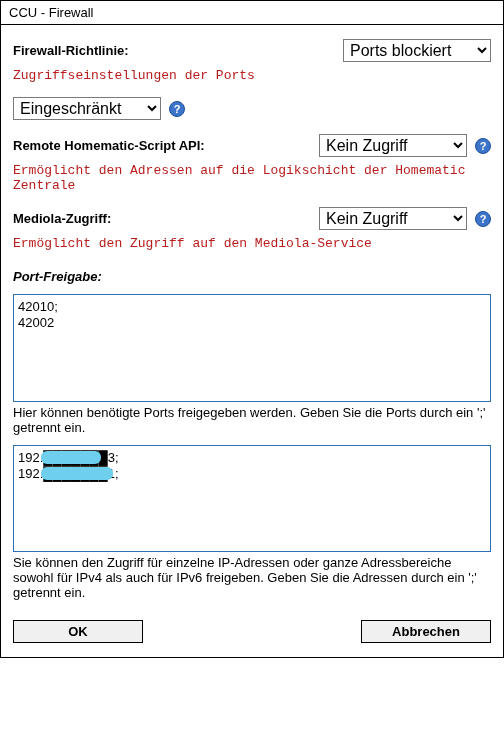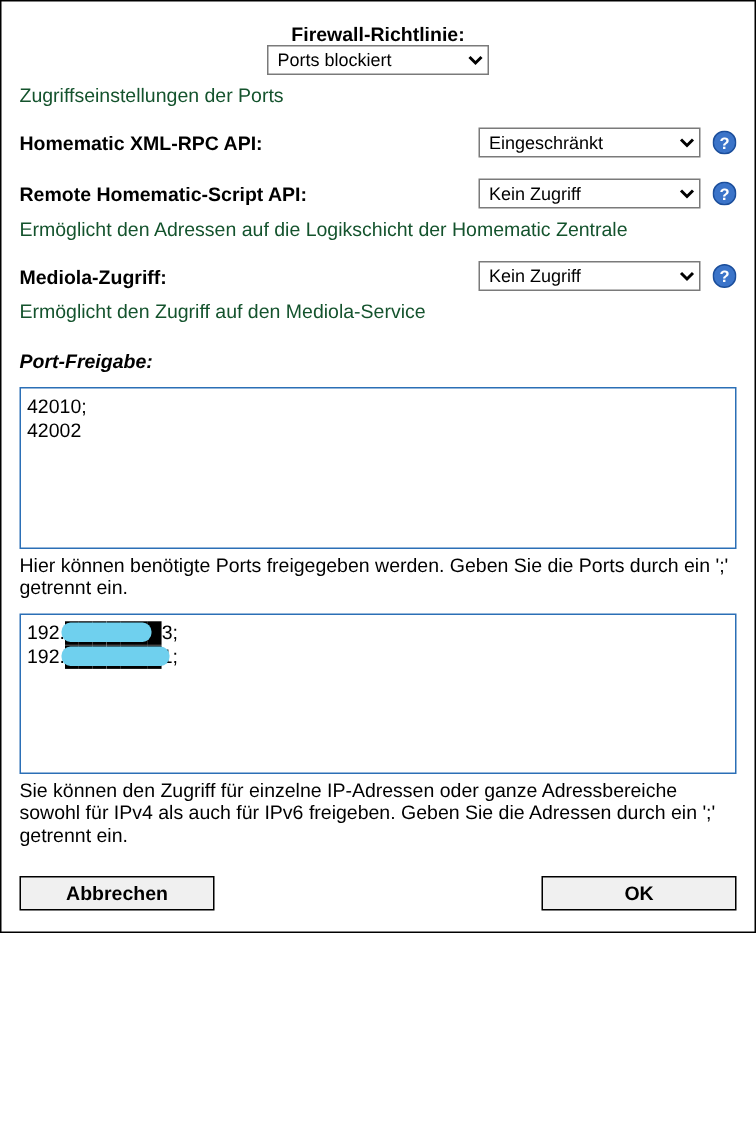--- a/index.html
+++ b/index.html
@@ -27,39 +27,40 @@
     display: flex;
     align-items: center;
     margin-top: 14px;
   }
   .row-label {
     font-weight: bold;
     flex: 1;
   }
   select {
     width: 148px;
-    font-size: 12px;
+    font-size: 16px;
     padding: 1px 2px;
     border: 1px solid #7a7a7a;
     background: #fff;
   }
   .help-icon {
     width: 16px;
     height: 16px;
     margin-left: 8px;
     display: inline-flex;
     align-items: center;
     justify-content: center;
     flex-shrink: 0;
   }
   .help-icon svg { display: block; }
   .desc {
     margin-top: 6px;
     font-size: 13px;
-    color: #14532d;
+    color: #b91c1c;
+    font-family: Liberation Mono, monospace;
   }
   .section-label {
     font-weight: bold;
     margin-top: 18px;
     font-style: italic;
   }
   textarea {
     width: 100%;
     resize: none;
     font-family: Arial, Helvetica, sans-serif;
@@ -96,35 +97,35 @@
     position: absolute;
     background: #6fd0ee;
     border-radius: 6px;
     height: 13px;
   }
 </style>
 </head>
 <body>
 
 <div class="window">
+  <div class="titlebar">CCU - Firewall</div>
 
   <div class="content">
 
     
-    <div class="row" style="margin-top:4px;flex-direction:column;">
+    <div class="row" style="margin-top:4px;">
       <div class="row-label">Firewall-Richtlinie:</div>
       <select>
         <option>Ports blockiert</option>
       </select>
     </div>
     <div class="desc">Zugriffseinstellungen der Ports</div>
 
     
     <div class="row">
-      <div class="row-label">Homematic XML-RPC API:</div>
       <select>
         <option>Eingeschränkt</option>
       </select>
       <span class="help-icon">
         <svg width="16" height="16" viewBox="0 0 16 16">
             <circle cx="8" cy="8" r="7.5" fill="#3b74c9" stroke="#1b4e9b"></circle>
             <text x="8" y="12" text-anchor="middle" font-size="11" font-weight="bold" fill="#fff" font-family="Arial">?</text>
           </svg>
       </span>
     </div>
@@ -169,18 +170,18 @@
     <div class="ip-area">
       <textarea rows="6" style="">192.███████3;
 192.███████1;</textarea>
       <div class="redact" style="top:16px; left:28px; width:60px;"></div>
       <div class="redact" style="top:32px; left:28px; width:72px;"></div>
     </div>
     <div class="hint">Sie können den Zugriff für einzelne IP-Adressen oder ganze Adressbereiche sowohl für IPv4 als auch für IPv6 freigeben. Geben Sie die Adressen durch ein ';' getrennt ein.</div>
 
     
     <div class="button-bar">
+      <button class="dlg">OK</button>
       <button class="dlg">Abbrechen</button>
-      <button class="dlg">OK</button>
     </div>
 
   </div>
 </div>
 
 </body></html>

